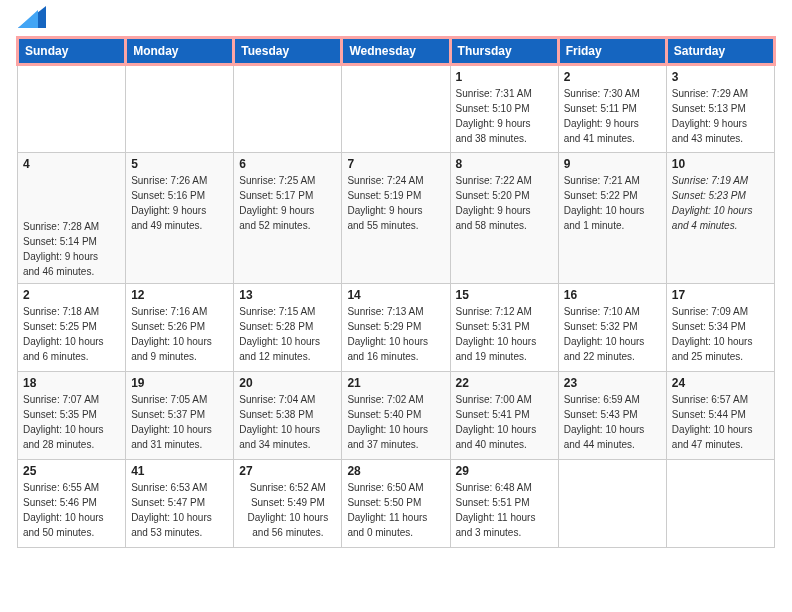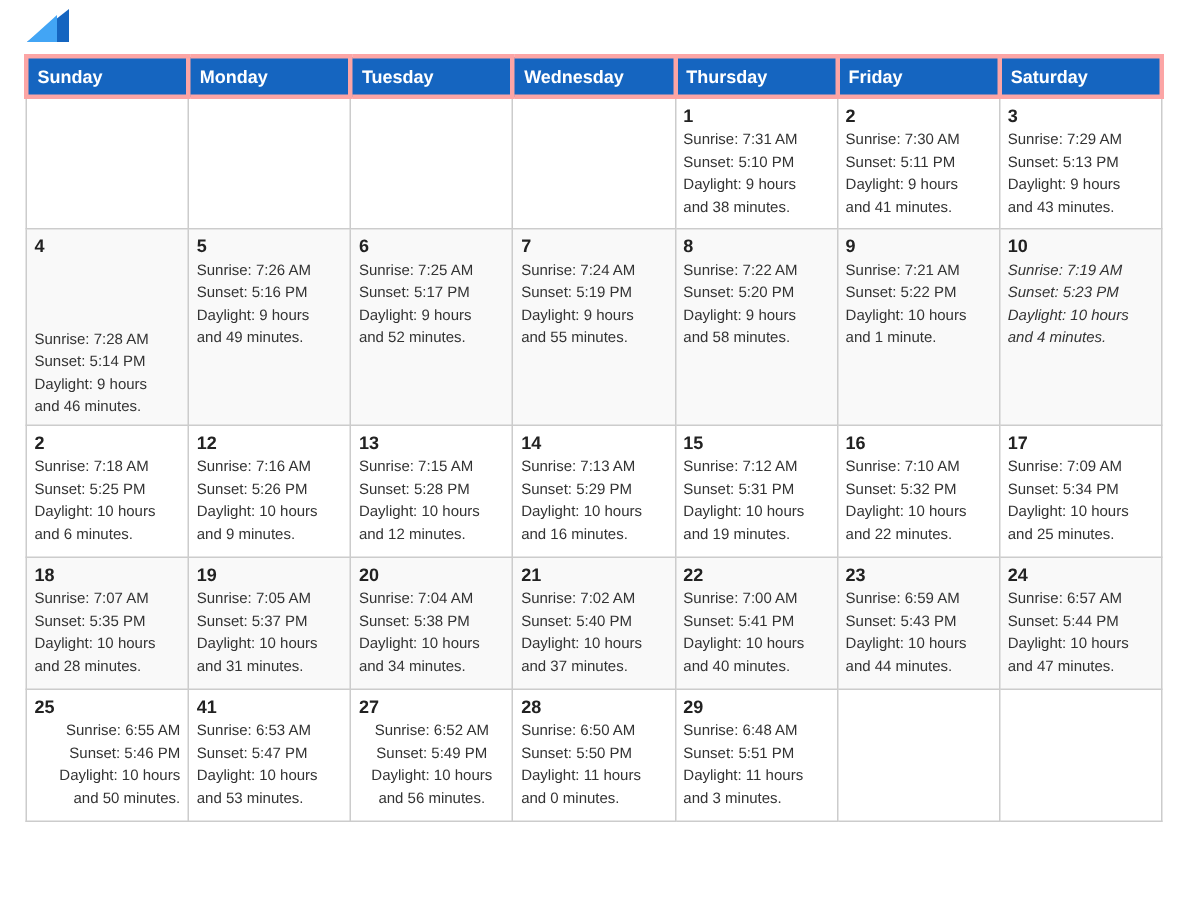--- a/index.html
+++ b/index.html
@@ -289,21 +289,21 @@
           <span class="day-num">24</span>
           <div class="cell-info" style="white-space: pre-line;">Sunrise: 6:57 AM
 Sunset: 5:44 PM
 Daylight: 10 hours
 and 47 minutes.</div>
         </td>
       </tr>
       <tr>
         <td>
           <span class="day-num">25</span>
-          <div class="cell-info" style="white-space: pre-line; text-align: right;">Sunrise: 6:55 AM
+          <div class="cell-info" style="white-space: pre-line;">Sunrise: 6:55 AM
 Sunset: 5:46 PM
 Daylight: 10 hours
 and 50 minutes.</div>
         </td>
         <td>
           <span class="day-num">41</span>
           <div class="cell-info" style="white-space: pre-line;">Sunrise: 6:53 AM
 Sunset: 5:47 PM
 Daylight: 10 hours
 and 53 minutes.</div>

